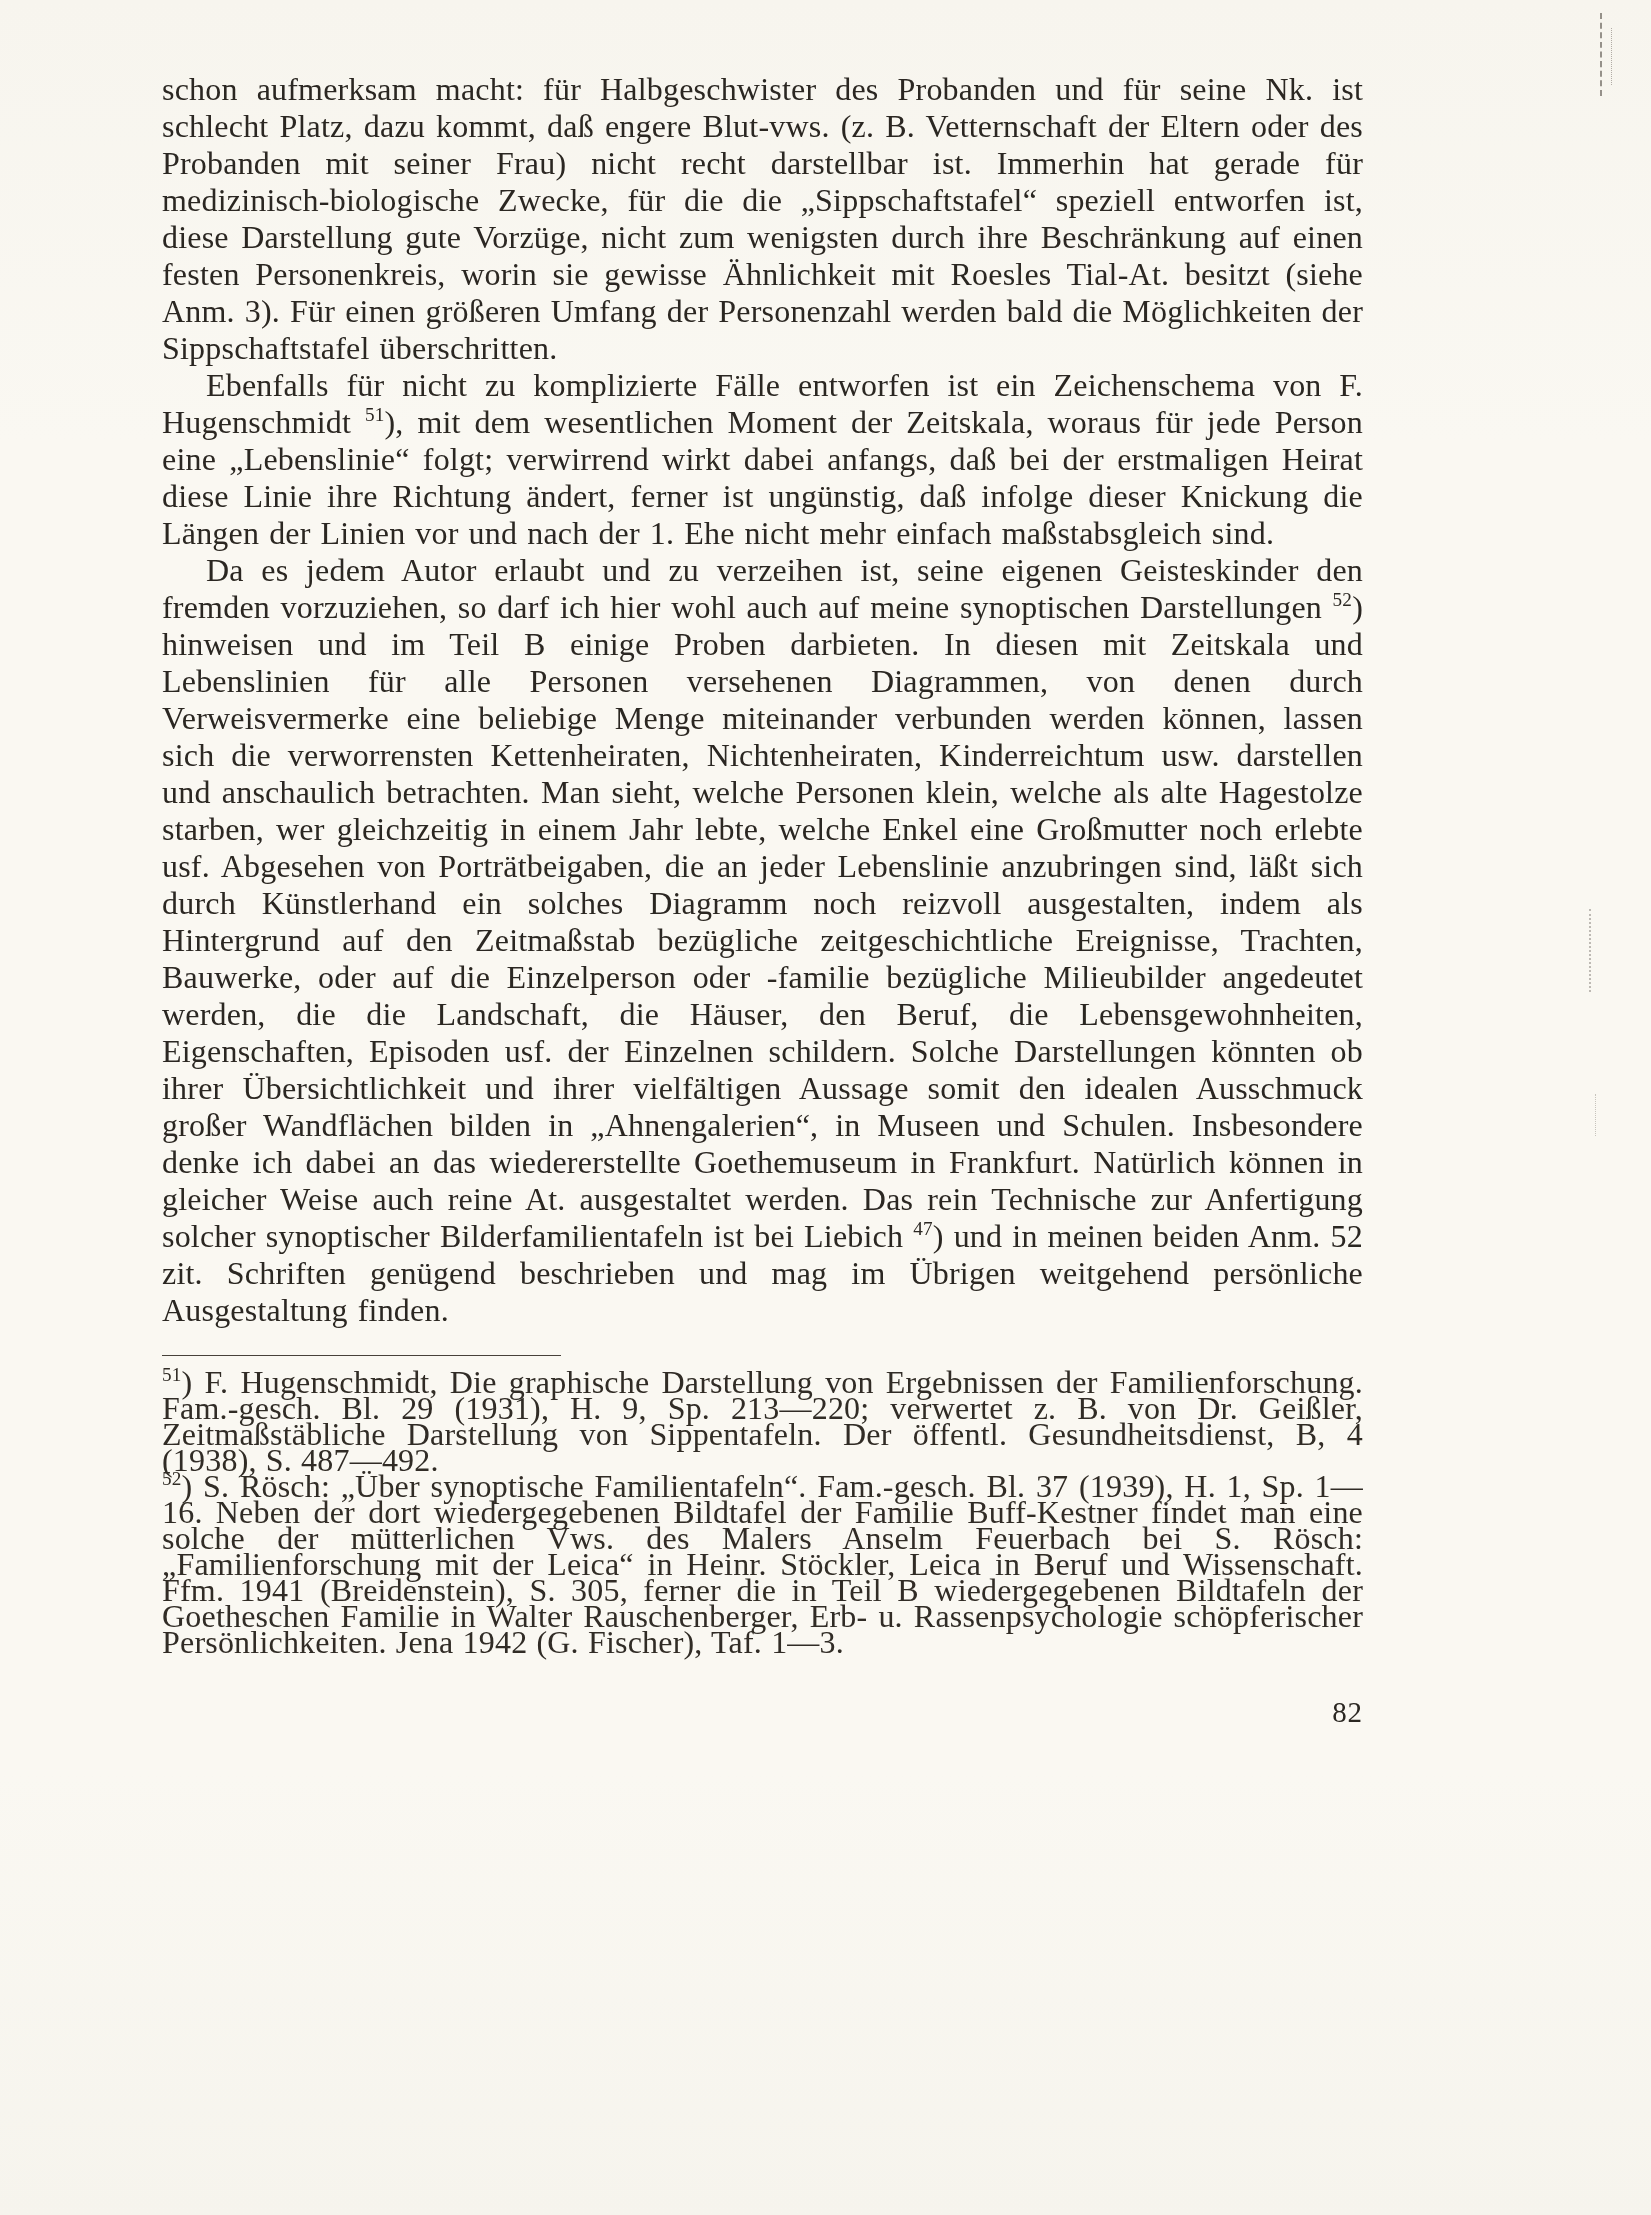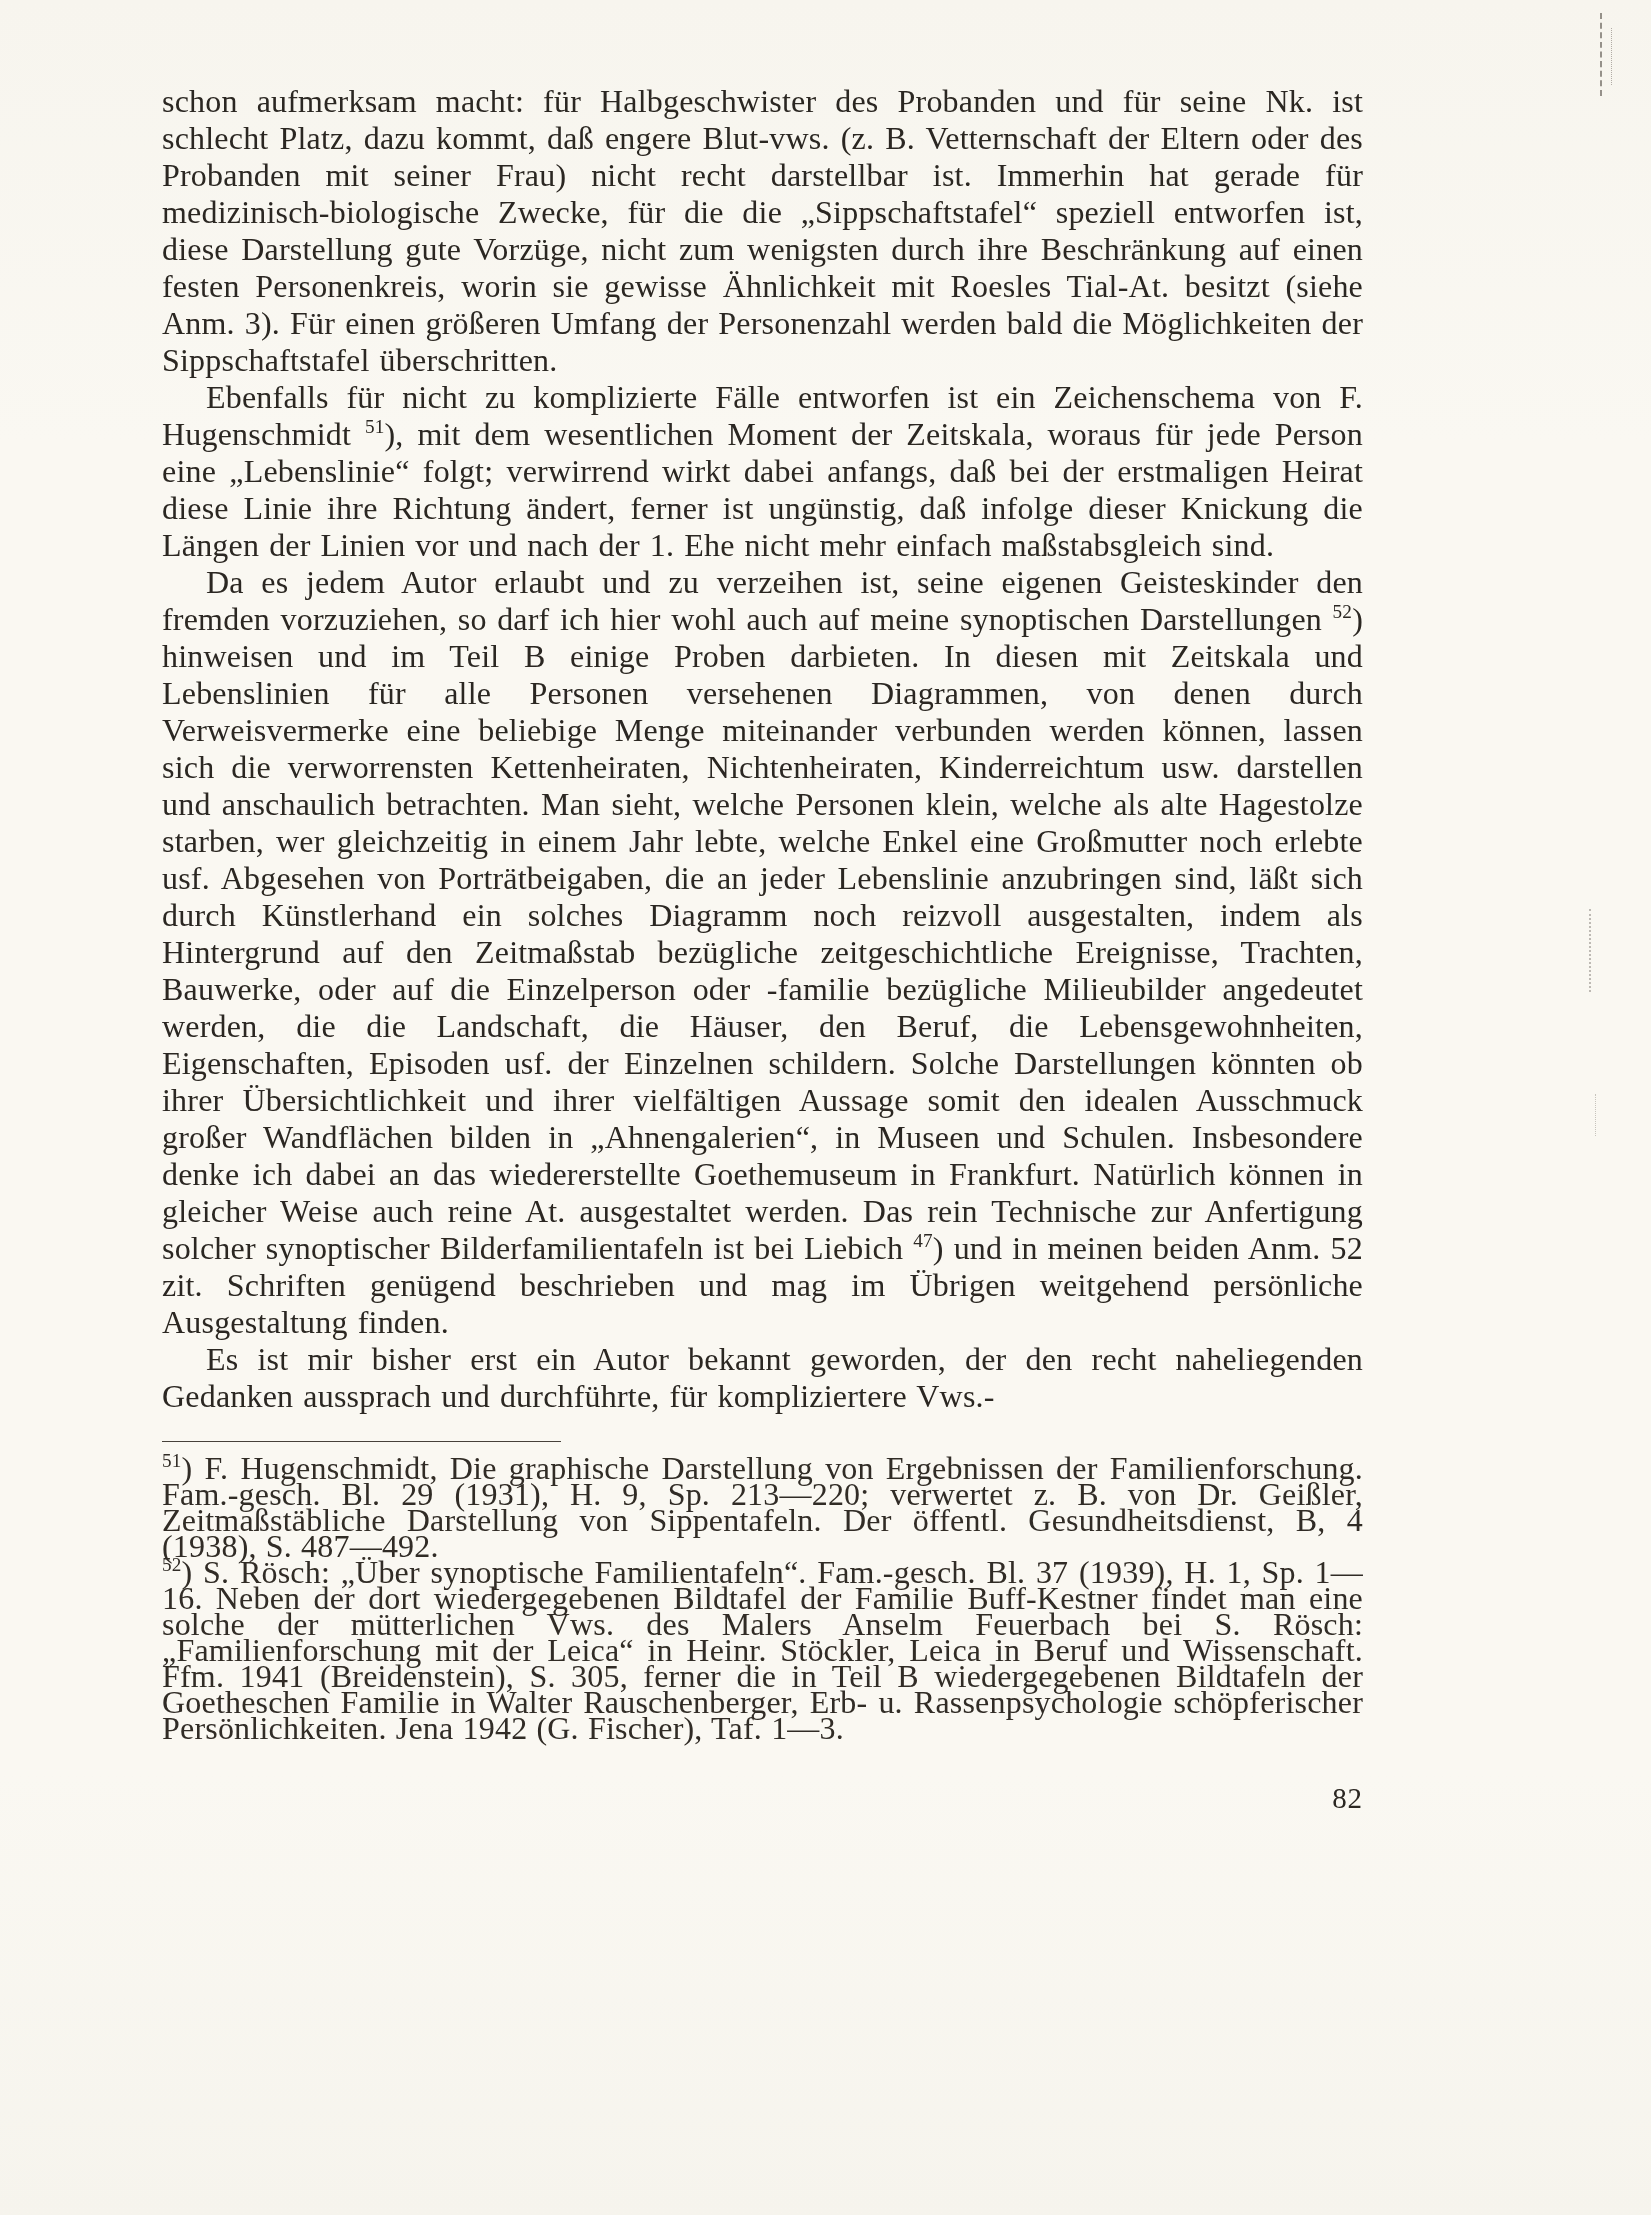--- a/index.html
+++ b/index.html
@@ -16,21 +16,21 @@
   }
   .page {
     position: absolute;
     inset: 0;
     background: var(--paper, #f9f7f1);
     background-image: linear-gradient(180deg, #f7f5ee 0%, #faf8f2 20%, #faf8f2 80%, #f6f4ed 100%);
   }
   .text-block {
     position: absolute;
     left: 162px;
-    top: 83px;
+    top: 71px;
     width: 1201px;
     color: var(--ink, #2b2722);
   }
   .para {
     margin: 0;
     font-size: 32px;
     line-height: 37px;
     text-align: justify;
     word-spacing: 1.8px;
     letter-spacing: 0.2px;
@@ -86,21 +86,20 @@
   <div class="artifact artifact-1"></div>
   <div class="artifact artifact-2"></div>
   <div class="artifact artifact-3"></div>
   <div class="artifact artifact-4"></div>
 
   <main class="text-block" lang="de">
     <section id="paragraphs">
         <p class="para">schon aufmerksam macht: für Halbgeschwister des Probanden und für seine Nk. ist schlecht Platz, dazu kommt, daß engere Blut-vws. (z. B. Vetternschaft der Eltern oder des Probanden mit seiner Frau) nicht recht darstellbar ist. Immerhin hat gerade für medizinisch-biologische Zwecke, für die die „Sippschaftstafel“ speziell entworfen ist, diese Darstellung gute Vorzüge, nicht zum wenigsten durch ihre Beschränkung auf einen festen Personenkreis, worin sie gewisse Ähnlichkeit mit Roesles Tial-At. besitzt (siehe Anm. 3). Für einen größeren Umfang der Personenzahl werden bald die Möglichkeiten der Sippschaftstafel überschritten.</p>
         <p class="para indent">Ebenfalls für nicht zu komplizierte Fälle entworfen ist ein Zeichenschema von F. Hugenschmidt <sup class="fn-marker">51</sup>), mit dem wesentlichen Moment der Zeitskala, woraus für jede Person eine „Lebenslinie“ folgt; verwirrend wirkt dabei anfangs, daß bei der erstmaligen Heirat diese Linie ihre Richtung ändert, ferner ist ungünstig, daß infolge dieser Knickung die Längen der Linien vor und nach der 1. Ehe nicht mehr einfach maßstabsgleich sind.</p>
         <p class="para indent">Da es jedem Autor erlaubt und zu verzeihen ist, seine eigenen Geisteskinder den fremden vorzuziehen, so darf ich hier wohl auch auf meine synoptischen Darstellungen <sup class="fn-marker">52</sup>) hinweisen und im Teil B einige Proben darbieten. In diesen mit Zeitskala und Lebenslinien für alle Personen versehenen Diagrammen, von denen durch Verweisvermerke eine beliebige Menge miteinander verbunden werden können, lassen sich die verworrensten Kettenheiraten, Nichtenheiraten, Kinderreichtum usw. darstellen und anschaulich betrachten. Man sieht, welche Personen klein, welche als alte Hagestolze starben, wer gleichzeitig in einem Jahr lebte, welche Enkel eine Großmutter noch erlebte usf. Abgesehen von Porträtbeigaben, die an jeder Lebenslinie anzubringen sind, läßt sich durch Künstlerhand ein solches Diagramm noch reizvoll ausgestalten, indem als Hintergrund auf den Zeitmaßstab bezügliche zeitgeschichtliche Ereignisse, Trachten, Bauwerke, oder auf die Einzelperson oder -familie bezügliche Milieubilder angedeutet werden, die die Landschaft, die Häuser, den Beruf, die Lebensgewohnheiten, Eigenschaften, Episoden usf. der Einzelnen schildern. Solche Darstellungen könnten ob ihrer Übersichtlichkeit und ihrer vielfältigen Aussage somit den idealen Ausschmuck großer Wandflächen bilden in „Ahnengalerien“, in Museen und Schulen. Insbesondere denke ich dabei an das wiedererstellte Goethemuseum in Frankfurt. Natürlich können in gleicher Weise auch reine At. ausgestaltet werden. Das rein Technische zur Anfertigung solcher synoptischer Bilderfamilientafeln ist bei Liebich <sup class="fn-marker">47</sup>) und in meinen beiden Anm. 52 zit. Schriften genügend beschrieben und mag im Übrigen weitgehend persönliche Ausgestaltung finden.</p>
-        <p class="para indent">Es ist mir bisher erst ein Autor bekannt geworden, der den recht naheliegenden Gedanken aussprach und durchführte, für kompliziertere Vws.-</p>
       </section>
 
     <div class="footnote-rule"></div>
 
     <section id="footnotes">
         <p class="footnote"><sup class="fn-marker">51</sup>) F. Hugenschmidt, Die graphische Darstellung von Ergebnissen der Familienforschung. Fam.-gesch. Bl. 29 (1931), H. 9, Sp. 213—220; verwertet z. B. von Dr. Geißler, Zeitmaßstäbliche Darstellung von Sippentafeln. Der öffentl. Gesundheitsdienst, B, 4 (1938), S. 487—492.</p>
         <p class="footnote"><sup class="fn-marker">52</sup>) S. Rösch: „Über synoptische Familientafeln“. Fam.-gesch. Bl. 37 (1939), H. 1, Sp. 1—16. Neben der dort wiedergegebenen Bildtafel der Familie Buff-Kestner findet man eine solche der mütterlichen Vws. des Malers Anselm Feuerbach bei S. Rösch: „Familienforschung mit der Leica“ in Heinr. Stöckler, Leica in Beruf und Wissenschaft. Ffm. 1941 (Breidenstein), S. 305, ferner die in Teil B wiedergegebenen Bildtafeln der Goetheschen Familie in Walter Rauschenberger, Erb- u. Rassenpsychologie schöpferischer Persönlichkeiten. Jena 1942 (G. Fischer), Taf. 1—3.</p>
       </section>
 
     <div class="page-number">82</div>

